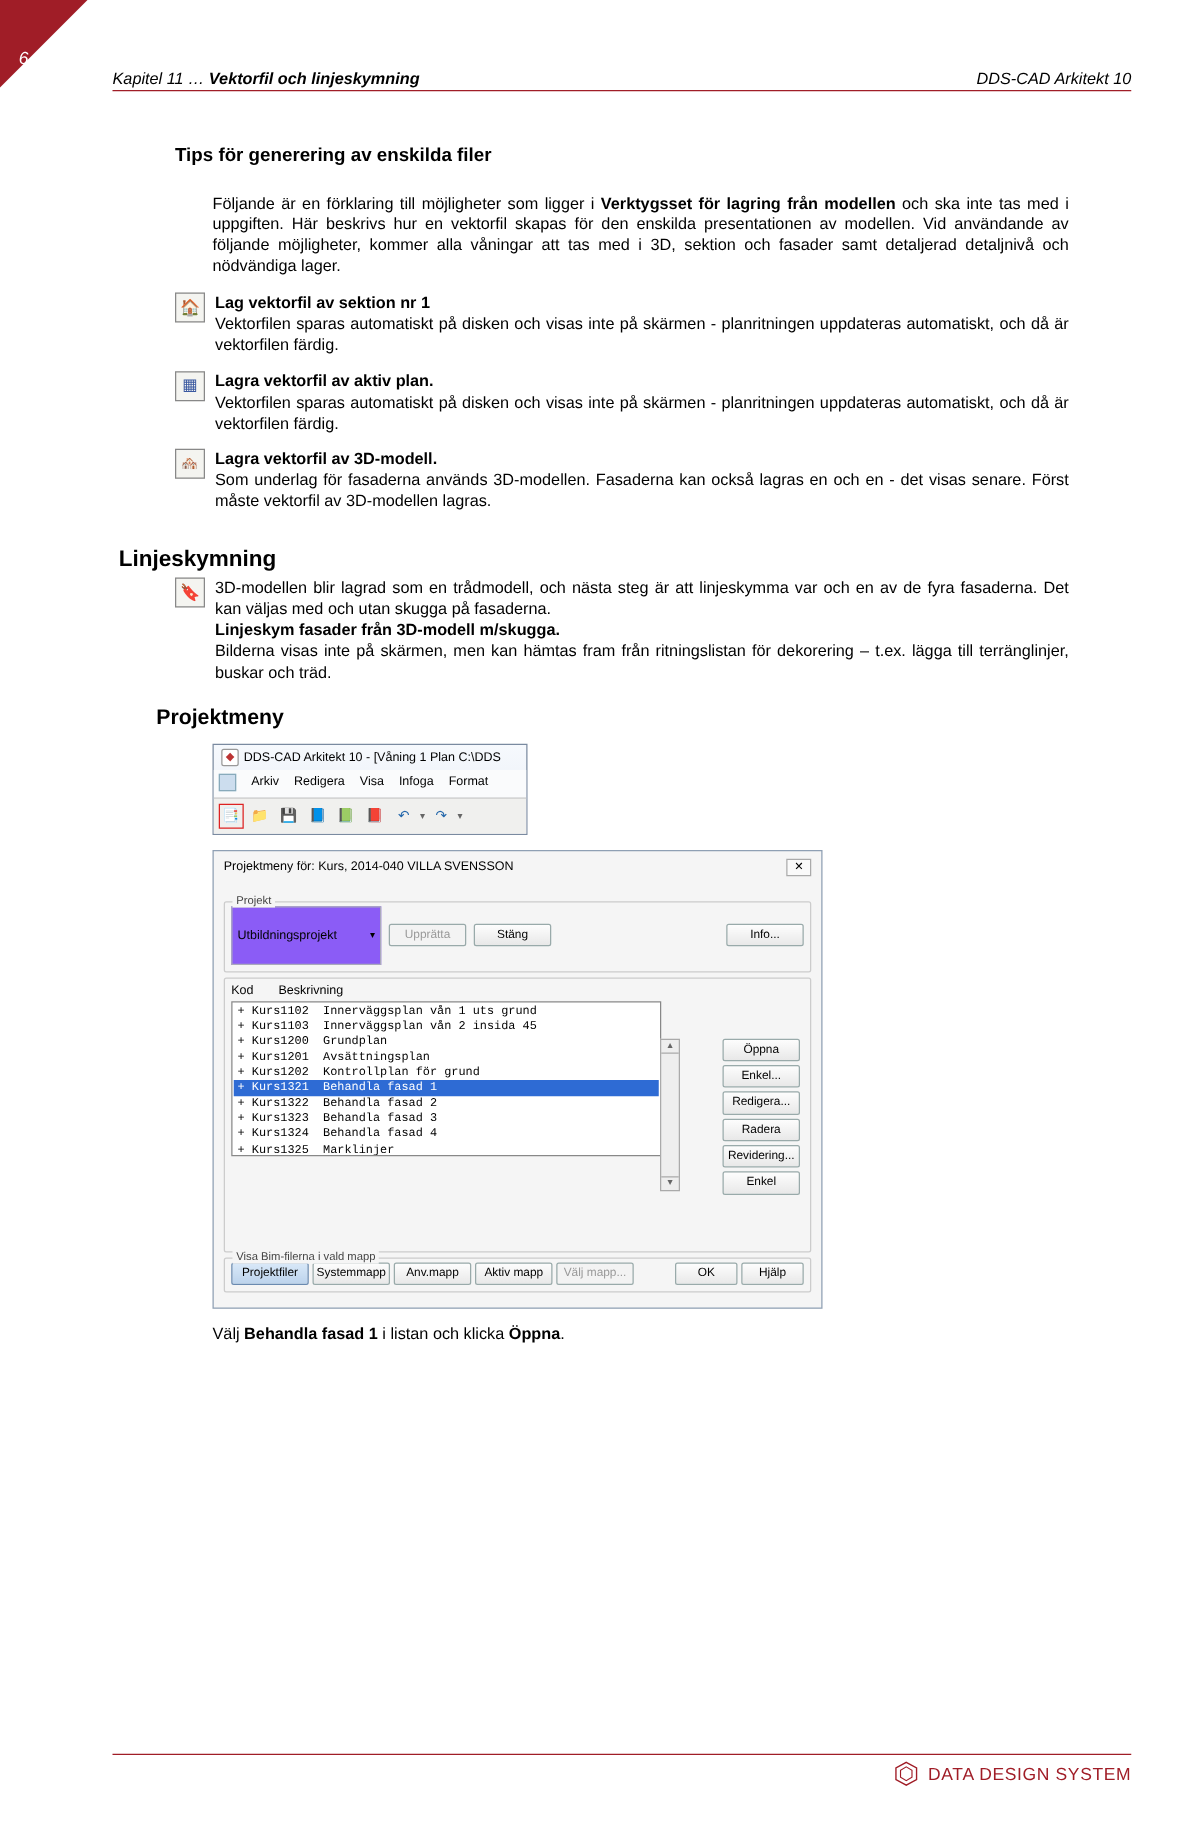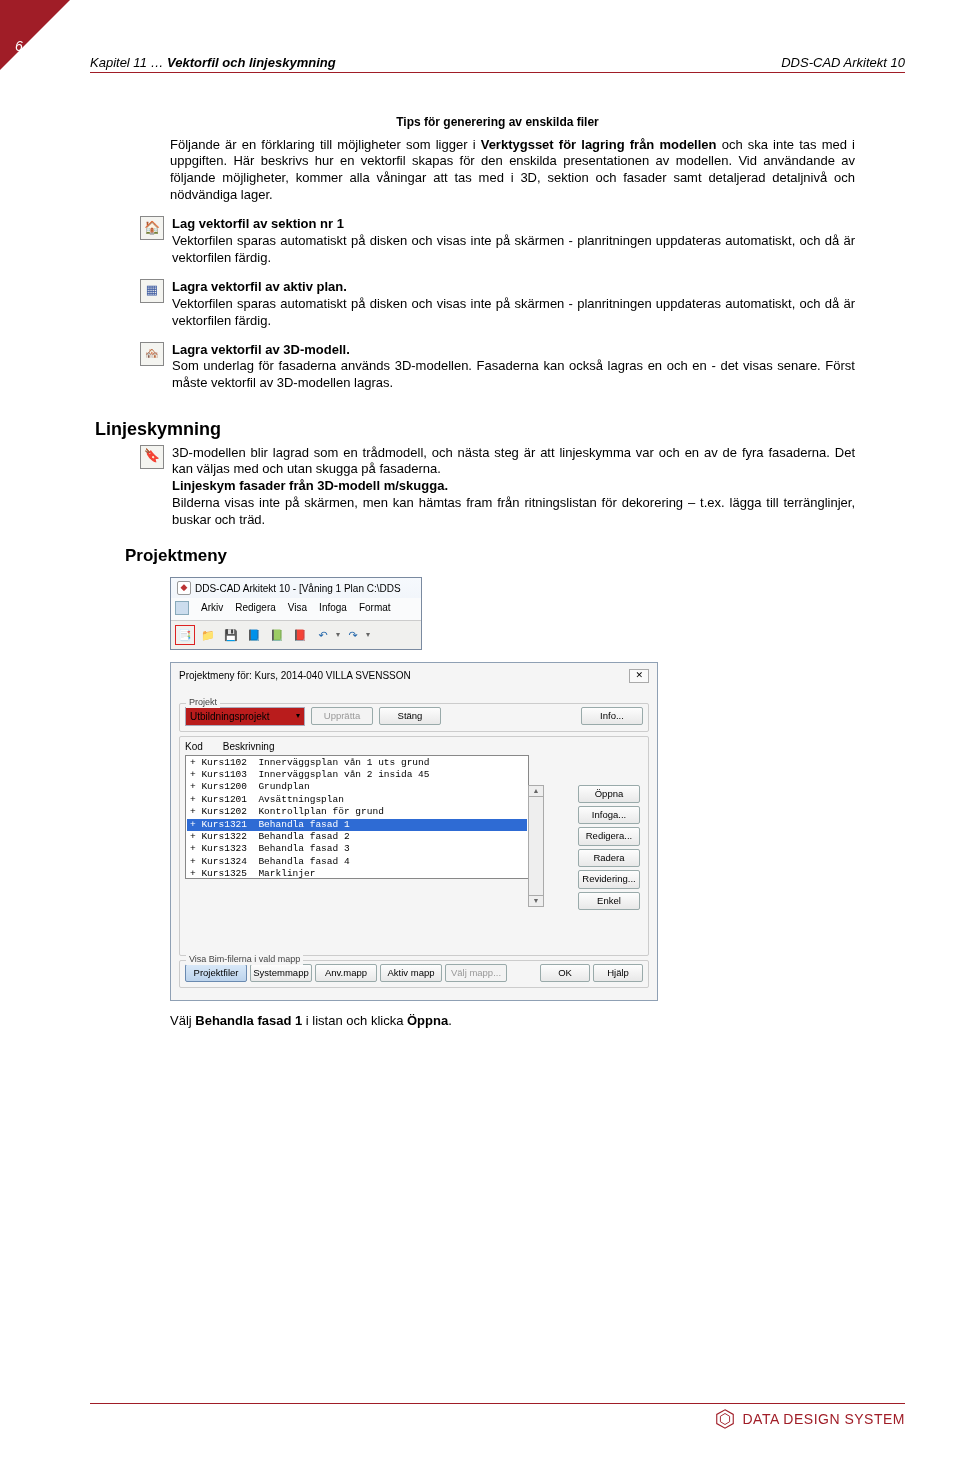--- a/index.html
+++ b/index.html
@@ -2,40 +2,40 @@
 <html><head>
 <meta charset="utf-8">
 <style>
 body{margin:0;font-family:Arial,Helvetica,sans-serif;width:960px;height:1460px;position:relative;background:#fff;color:#000}
 .corner{position:absolute;top:0;left:0;width:0;height:0;border-left:70px solid #a01d27;border-bottom:70px solid transparent}
 .pagenum{position:absolute;top:38px;left:15px;color:#fff;font-style:italic;font-size:14px;z-index:2}
 .hdr{position:absolute;top:55px;left:90px;right:55px;border-bottom:1.5px solid #a01d27;display:flex;justify-content:space-between;font-size:13px;padding-bottom:2px}
 .hdr-l{font-style:italic}
 .hdr-l b{font-weight:bold;font-style:italic}
 .content{position:absolute;top:115px;left:140px;width:715px;font-size:13px;line-height:1.3;text-align:justify}
-.h3{font-weight:bold;font-size:12px;margin:0 0 6px 0;text-align:center}
+.h3{font-weight:bold;font-size:15px;margin:0 0 20px 0;text-align:left}
 .h2{font-weight:bold;font-size:18px;margin:26px 0 3px -45px;text-align:left}
 .h2b{font-weight:bold;font-size:17px;margin:16px 0 4px -15px;text-align:left}
 .p{margin:0 0 0 30px}
 .row{display:flex;align-items:flex-start;margin-top:12px}
 .ic{width:22px;height:22px;border:1px solid #888;background:#f4f4f0;flex-shrink:0;margin-right:8px;display:flex;align-items:center;justify-content:center;font-size:13px}
 .rt{flex:1;text-align:justify}
 b{font-weight:bold}
 .shot1{margin:10px 0 10px 30px;width:250px;border:1px solid #7a8aa0;background:linear-gradient(#f6f9fd,#e7edf5);font-size:10px}
 .s1-title{padding:3px 6px;display:flex;align-items:center;gap:4px}
 .s1-menu{display:flex;gap:12px;padding:3px 6px 5px 24px;background:#fafbfc}
 .s1-tb{display:flex;gap:3px;padding:4px 4px;background:#f0f0ee;border-top:1px solid #ccc}
 .tbtn{width:18px;height:18px;border:1px solid transparent;display:flex;align-items:center;justify-content:center;font-size:11px}
 .tbtn.sel{border:1.5px solid #d22}
 .shot2{margin:12px 0 12px 30px;width:470px;border:1px solid #8fa0b4;background:#f5f5f5;font-size:10px;padding:6px 8px 8px}
 .s2-top{display:flex;justify-content:space-between;margin-bottom:20px}
 .gb{border:1px solid #ccc;border-radius:2px;padding:3px 5px 5px;margin-bottom:4px;position:relative}
 .gb-t{position:absolute;top:-7px;left:6px;background:#f5f5f5;padding:0 3px;font-size:9px;color:#444}
 .btn{display:inline-block;border:1px solid #9aa;background:linear-gradient(#fdfdfd,#e8e8e8);padding:2px 0;font-size:9.5px;text-align:center;min-width:60px;border-radius:2px}
-.fld{display:inline-block;border:1px solid #aab;background:#b91c1c;padding:2px 4px;font-size:10px}
+.fld{display:inline-block;border:1px solid #aab;background:#8b5cf6;padding:16px 4px;font-size:10px}
 .list{background:#fff;border:1px solid #888;height:120px;font-family:'Courier New',monospace;font-size:9.5px;overflow:hidden;padding:1px}
 .list div{padding:0 3px;white-space:pre}
 .list .sel{background:#2e6bd4;color:#fff}
 .sidebtns{position:absolute;right:8px;top:48px;display:flex;flex-direction:column;gap:3px}
 .footer{position:absolute;bottom:30px;left:90px;right:55px;border-top:1px solid #a01d27;display:flex;justify-content:flex-end;padding-top:4px}
 .logo{display:flex;align-items:center;gap:6px;color:#a01d27;font-size:14px;letter-spacing:0.5px}
 .logo-h{width:22px;height:22px;position:relative}
 .logo-h svg{width:22px;height:22px}
 </style>
 </head>
@@ -145,21 +145,21 @@
         <div>+ Kurs1323  Behandla fasad 3</div>
         <div>+ Kurs1324  Behandla fasad 4</div>
         <div>+ Kurs1325  Marklinjer</div>
       </div>
       <div style="position:absolute;left:348px;top:48px;width:14px;height:120px;border:1px solid #aaa;background:#eee">
         <div style="height:10px;border-bottom:1px solid #aaa;text-align:center;font-size:7px;color:#666">▲</div>
         <div style="position:absolute;bottom:0;left:0;right:0;height:10px;border-top:1px solid #aaa;text-align:center;font-size:7px;color:#666">▼</div>
       </div>
       <div class="sidebtns">
         <span class="btn">Öppna</span>
-        <span class="btn">Infoga...</span>
+        <span class="btn">Enkel...</span>
         <span class="btn">Redigera...</span>
         <span class="btn">Radera</span>
         <span class="btn">Revidering...</span>
         <span class="btn">Enkel</span>
       </div>
     </div>
     <div class="gb">
       <span class="gb-t">Visa Bim-filerna i vald mapp</span>
       <div style="display:flex;gap:3px;align-items:center">
         <span class="btn" style="background:linear-gradient(#d8e8f8,#bcd3ec);border-color:#6a8ab0">Projektfiler</span>

